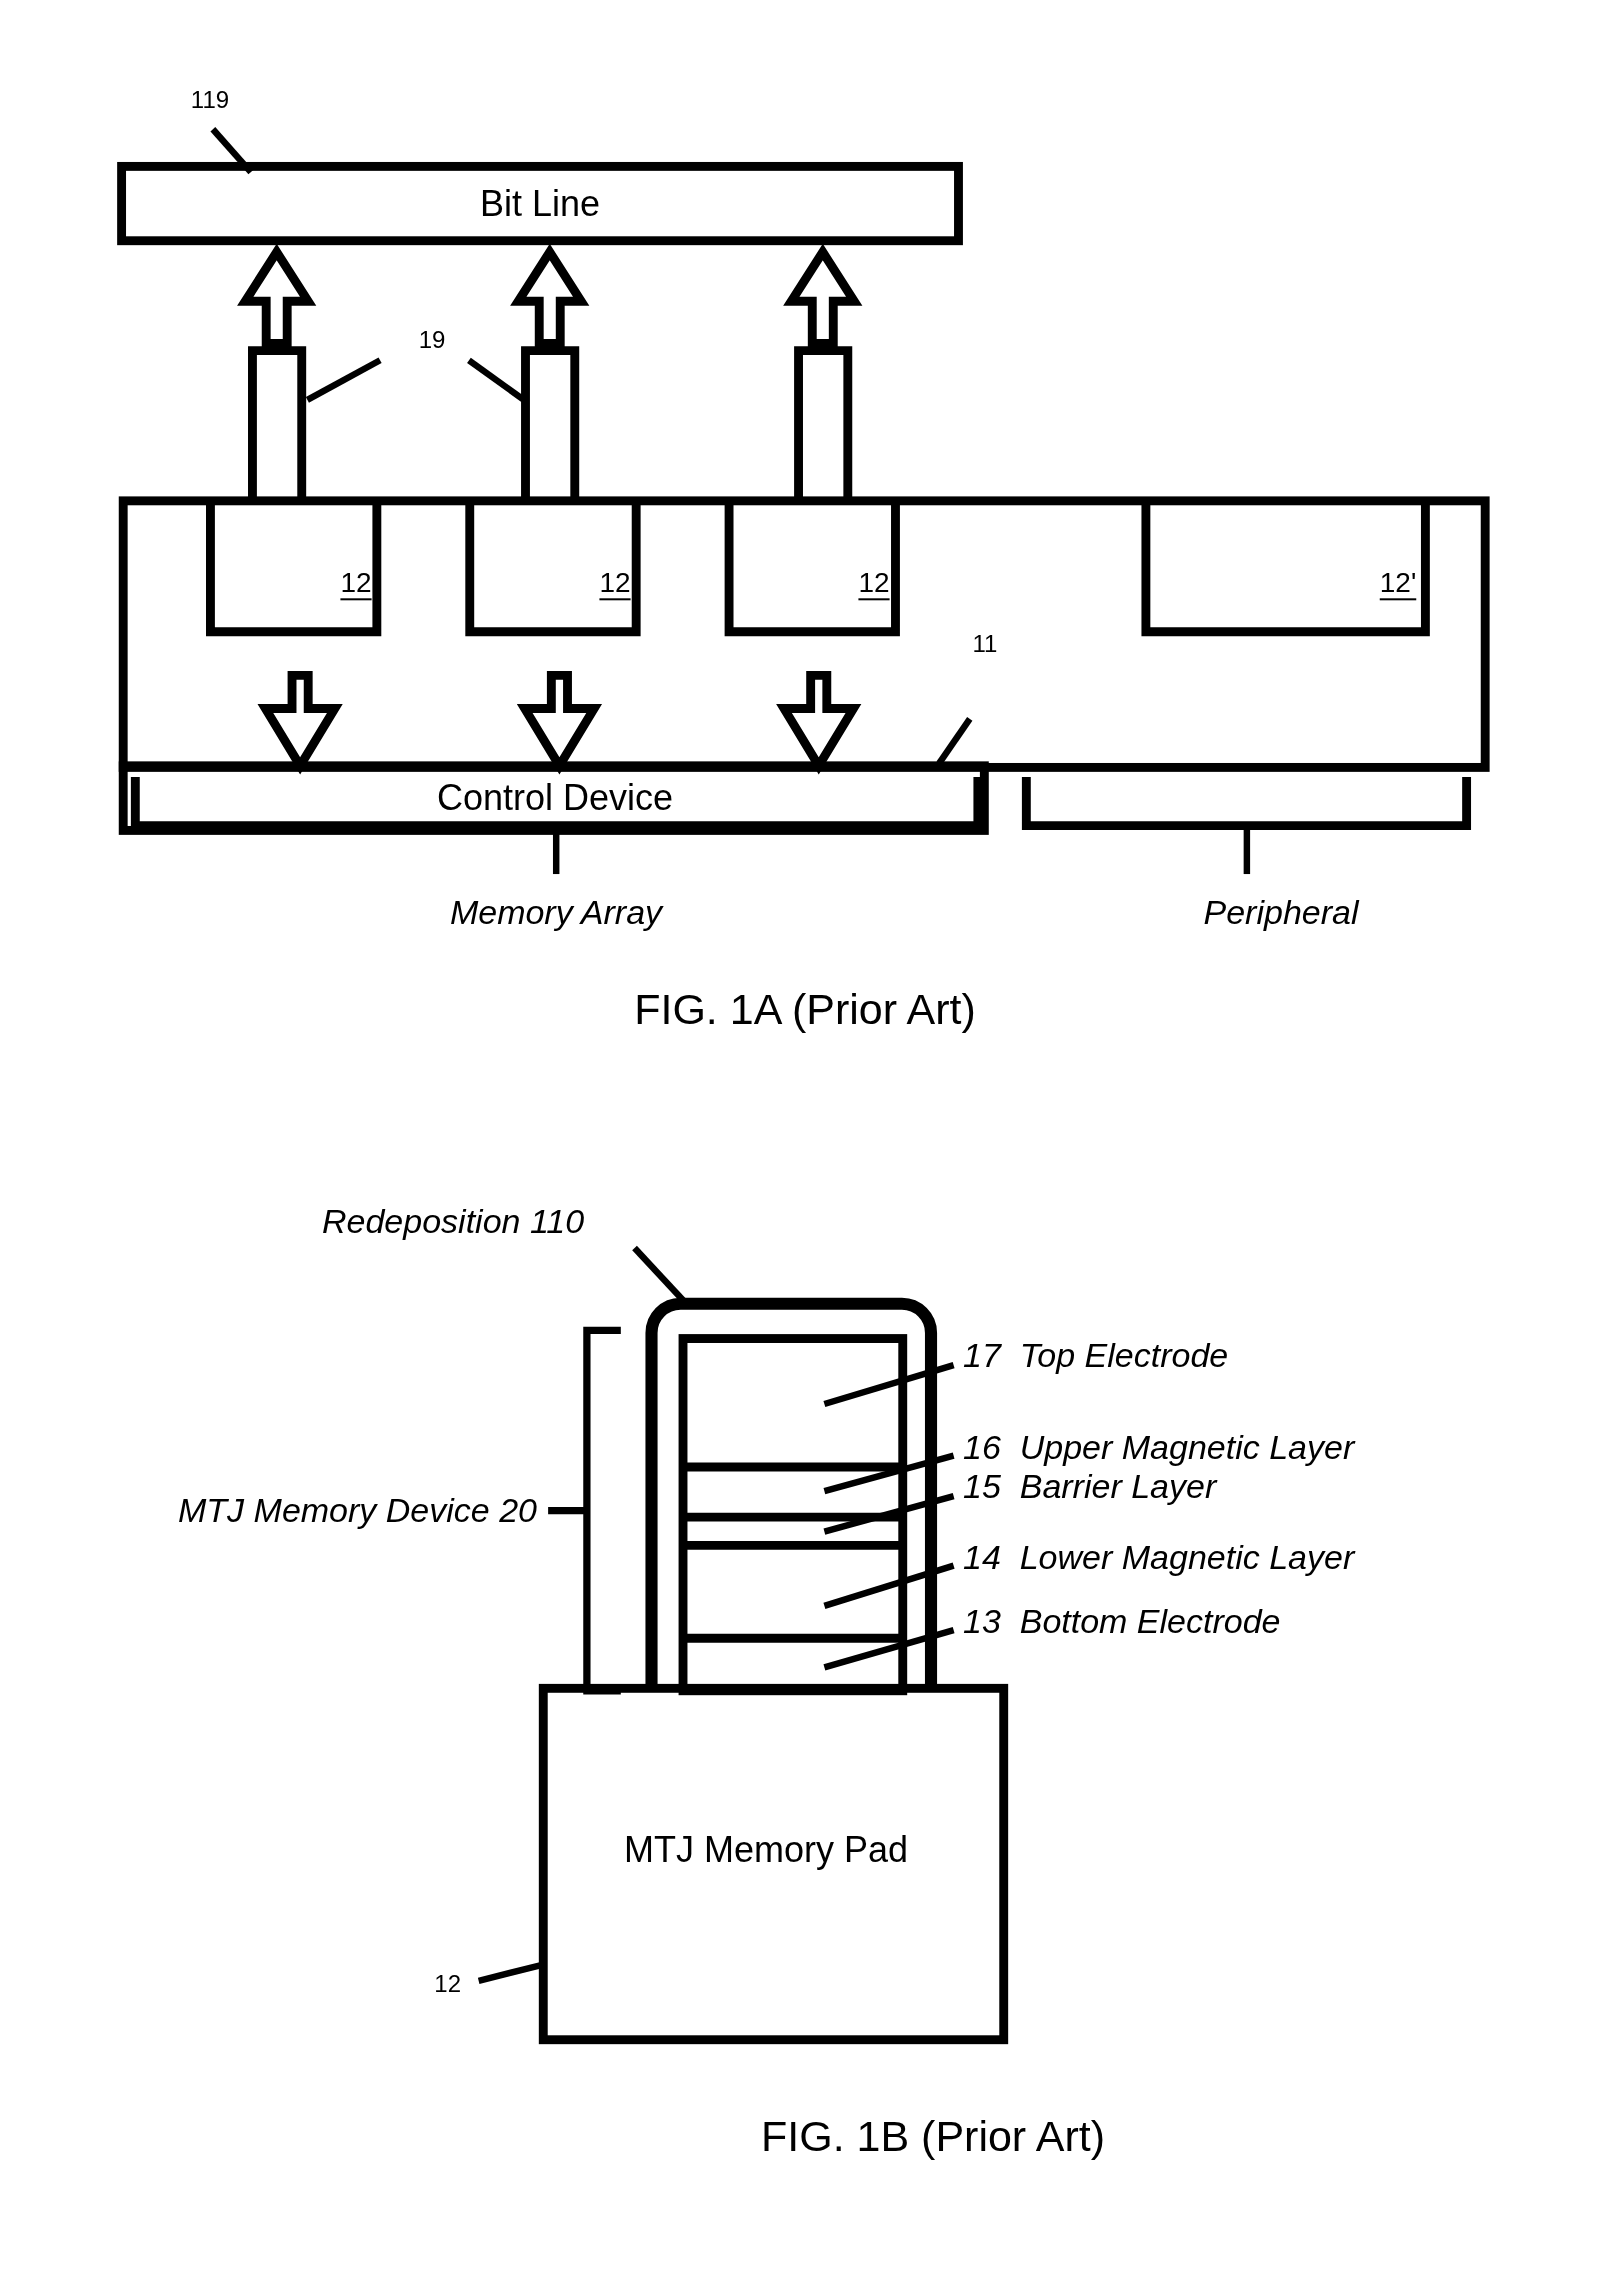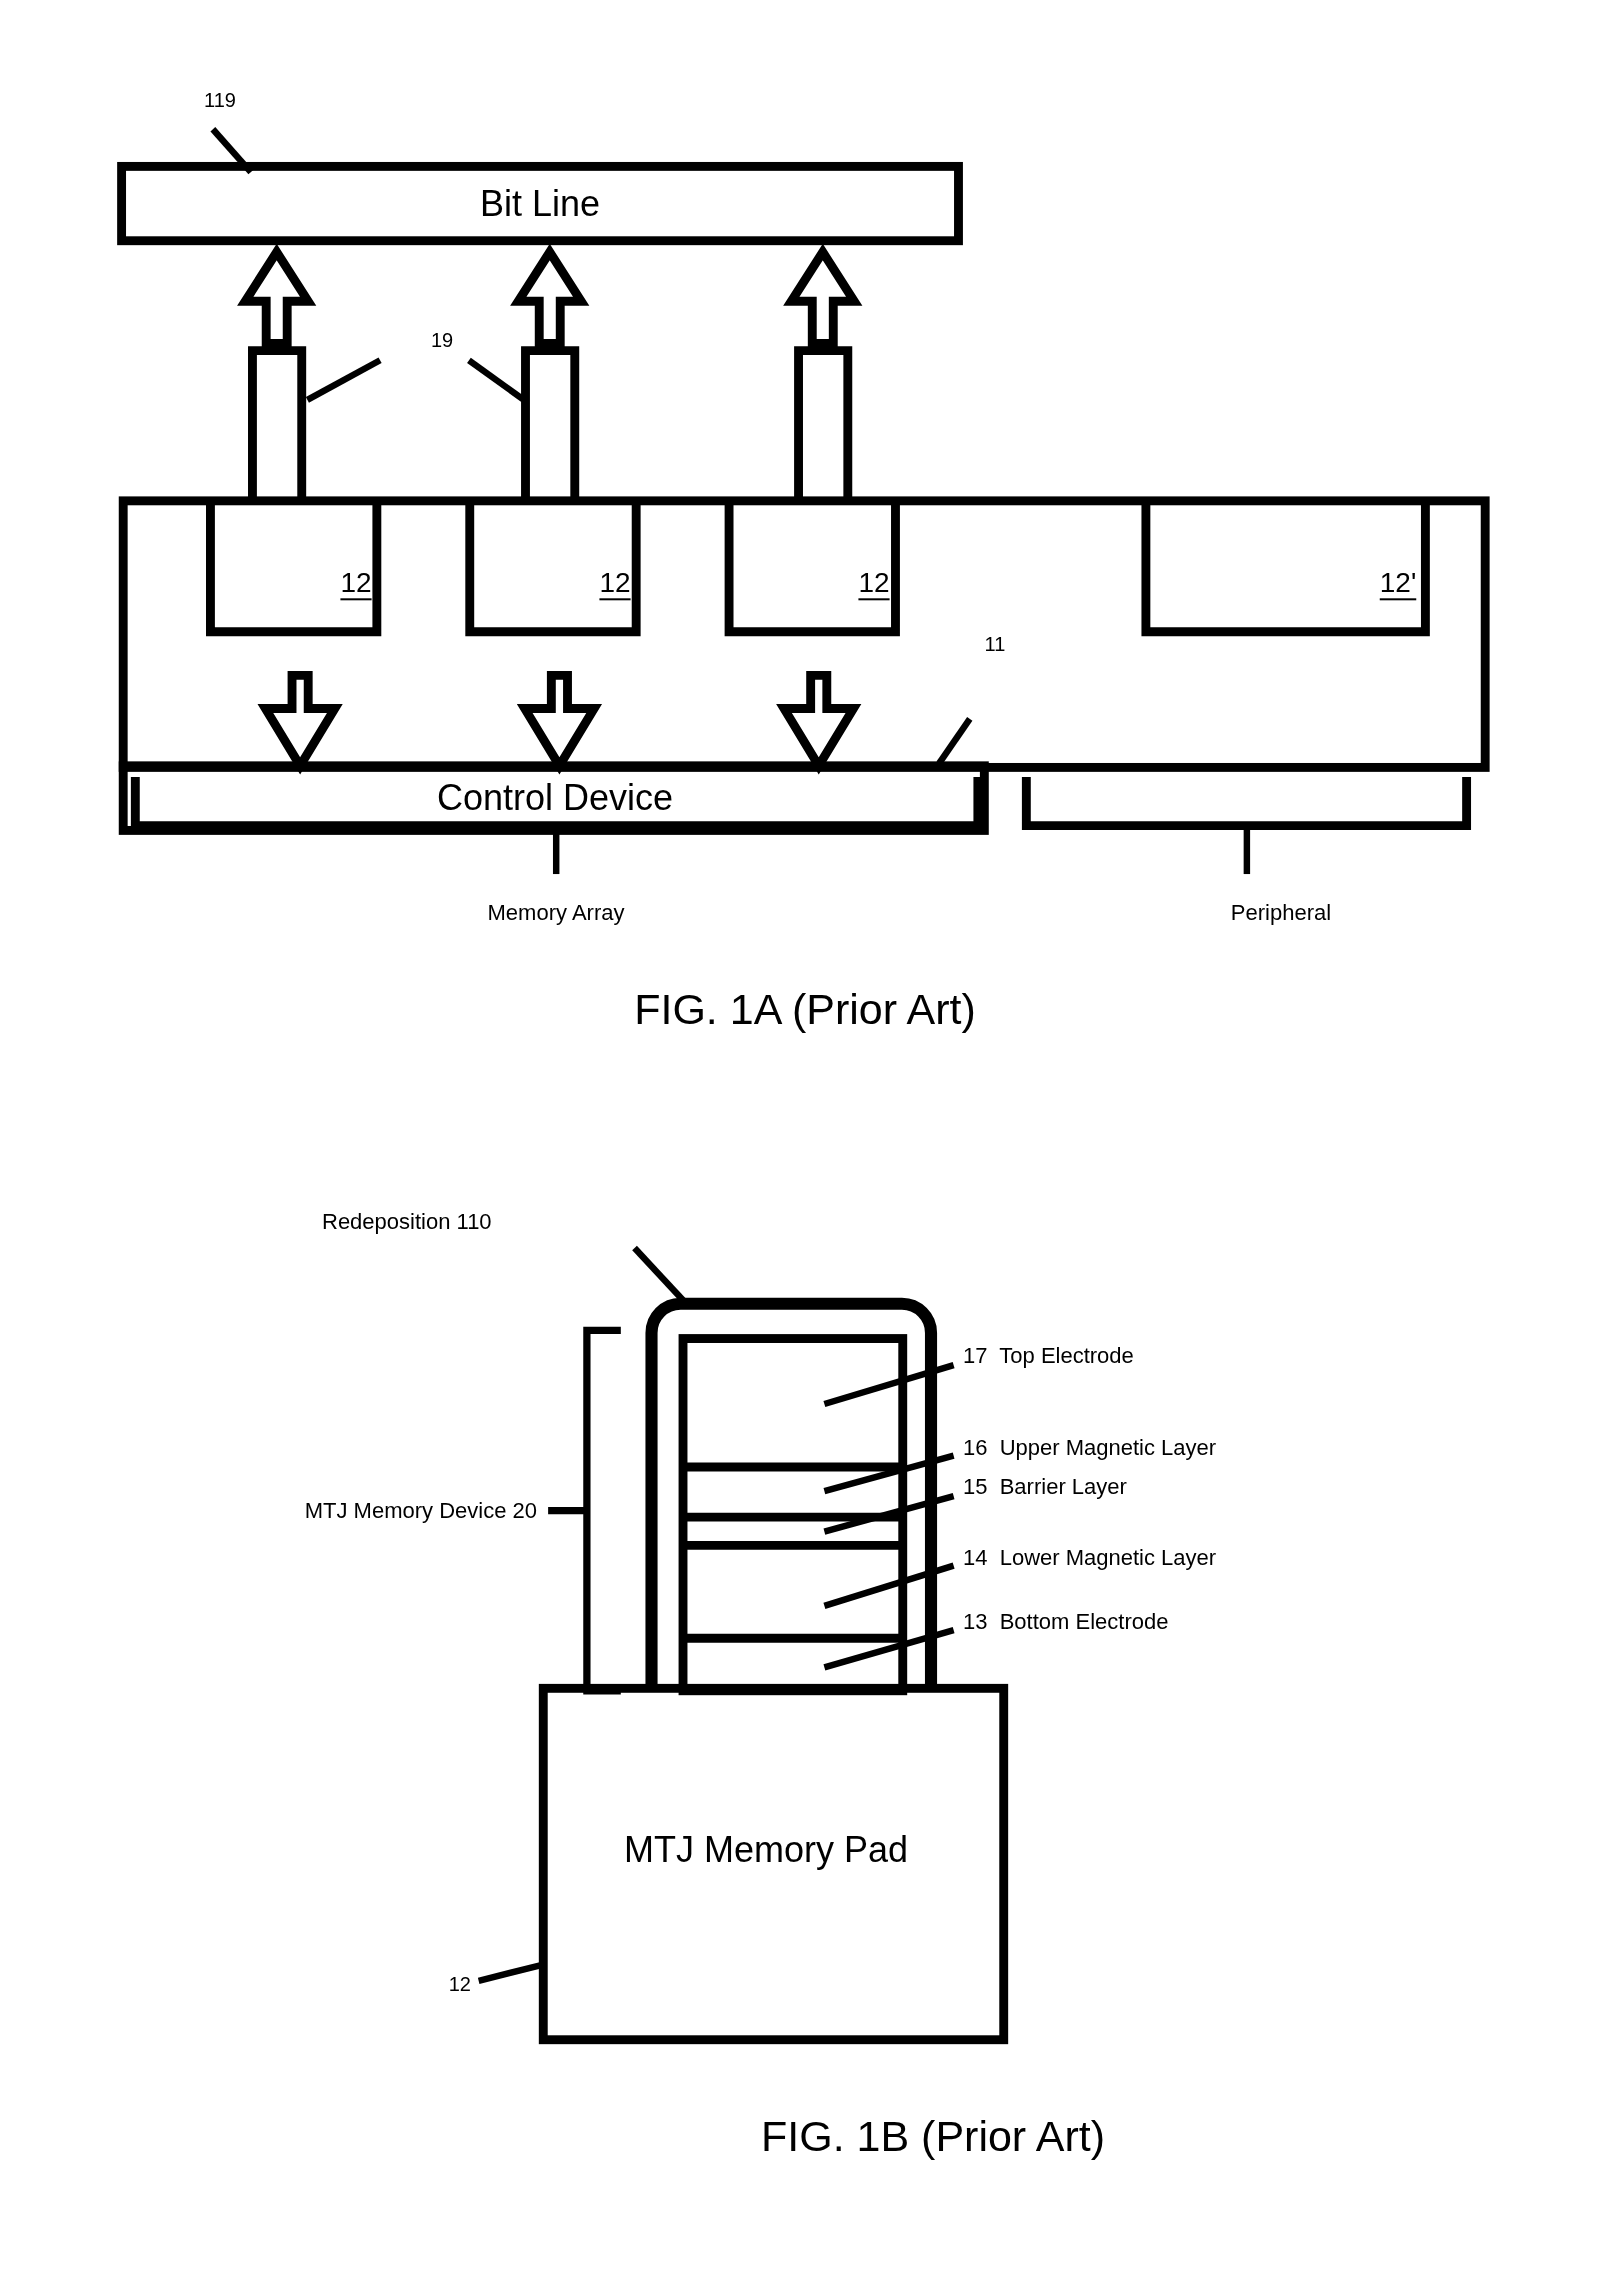--- a/index.html
+++ b/index.html
@@ -40,24 +40,24 @@
     transform: translate(-50%, -50%);
     text-align: center;
   }
   .lbl.lft {
     transform: translate(0, -50%);
   }
   .lbl.rgt {
     transform: translate(-100%, -50%);
   }
   .t-body   { font-size: 36px; }
-  .t-ref    { font-size: 20px; margin-left: 10px; }
+  .t-ref    { font-size: 24px; }
   .t-refu   { font-size: 28px; text-decoration: underline; text-underline-offset: 5.7px; }
   .t-cap    { font-size: 43px; }
-  .t-lbl    { font-size: 22px; }
+  .t-lbl    { font-size: 34px; font-style: italic; }
 </style>
 </head>
 <body>
 
 <div id="figure-sheet">
 
   <svg class="fig" viewBox="0 0 1992 2841" xmlns="http://www.w3.org/2000/svg">
 
     <g fill="none" stroke="#000" stroke-width="11" stroke-linecap="butt" stroke-linejoin="miter">
 

